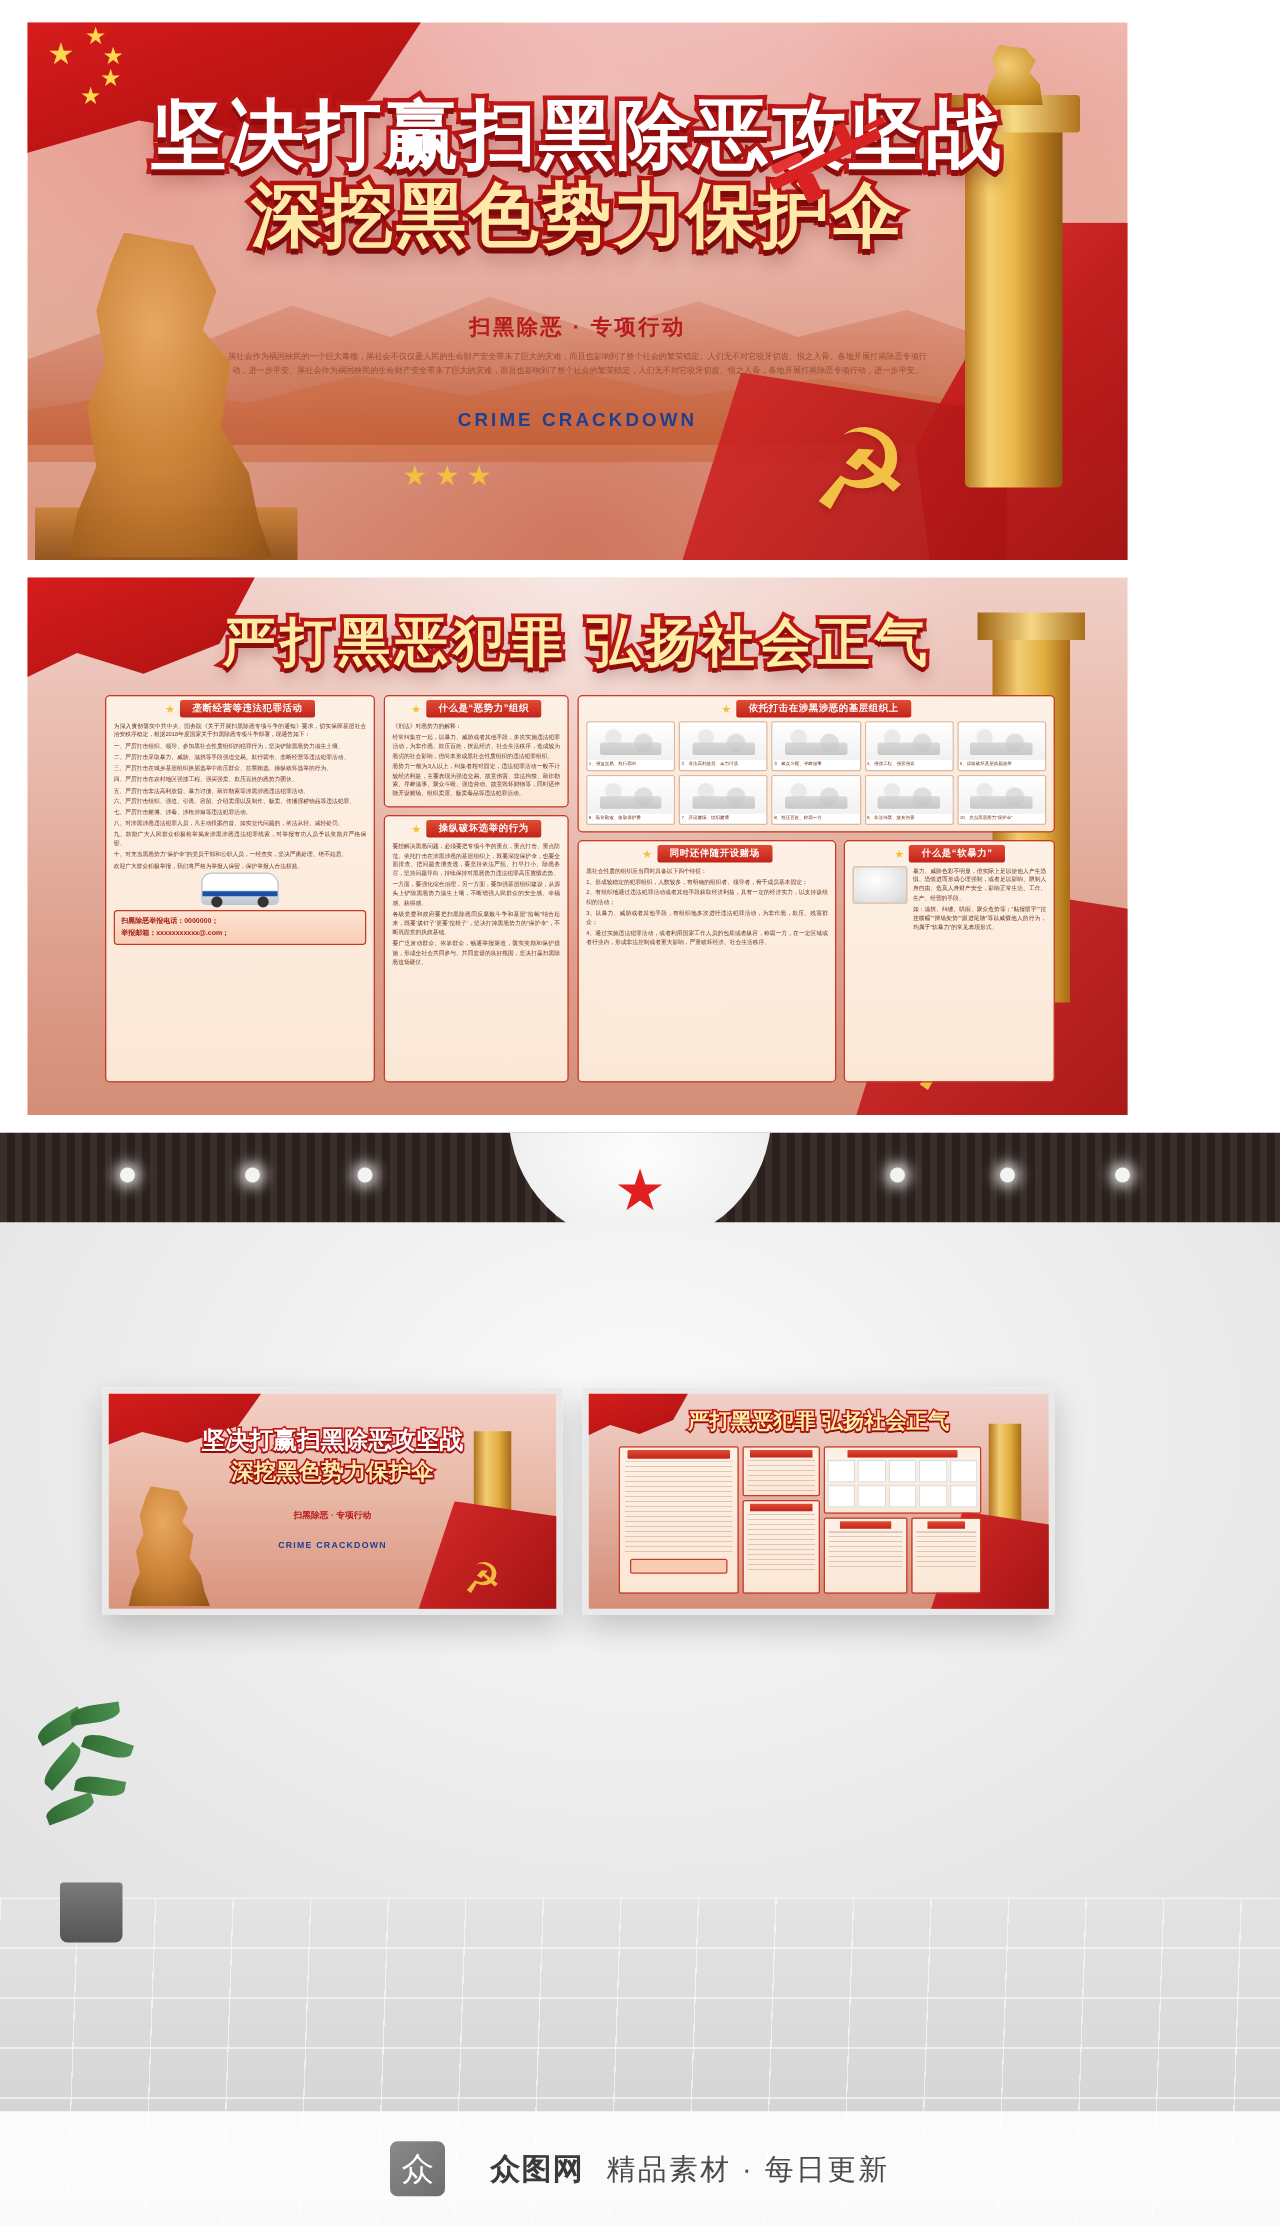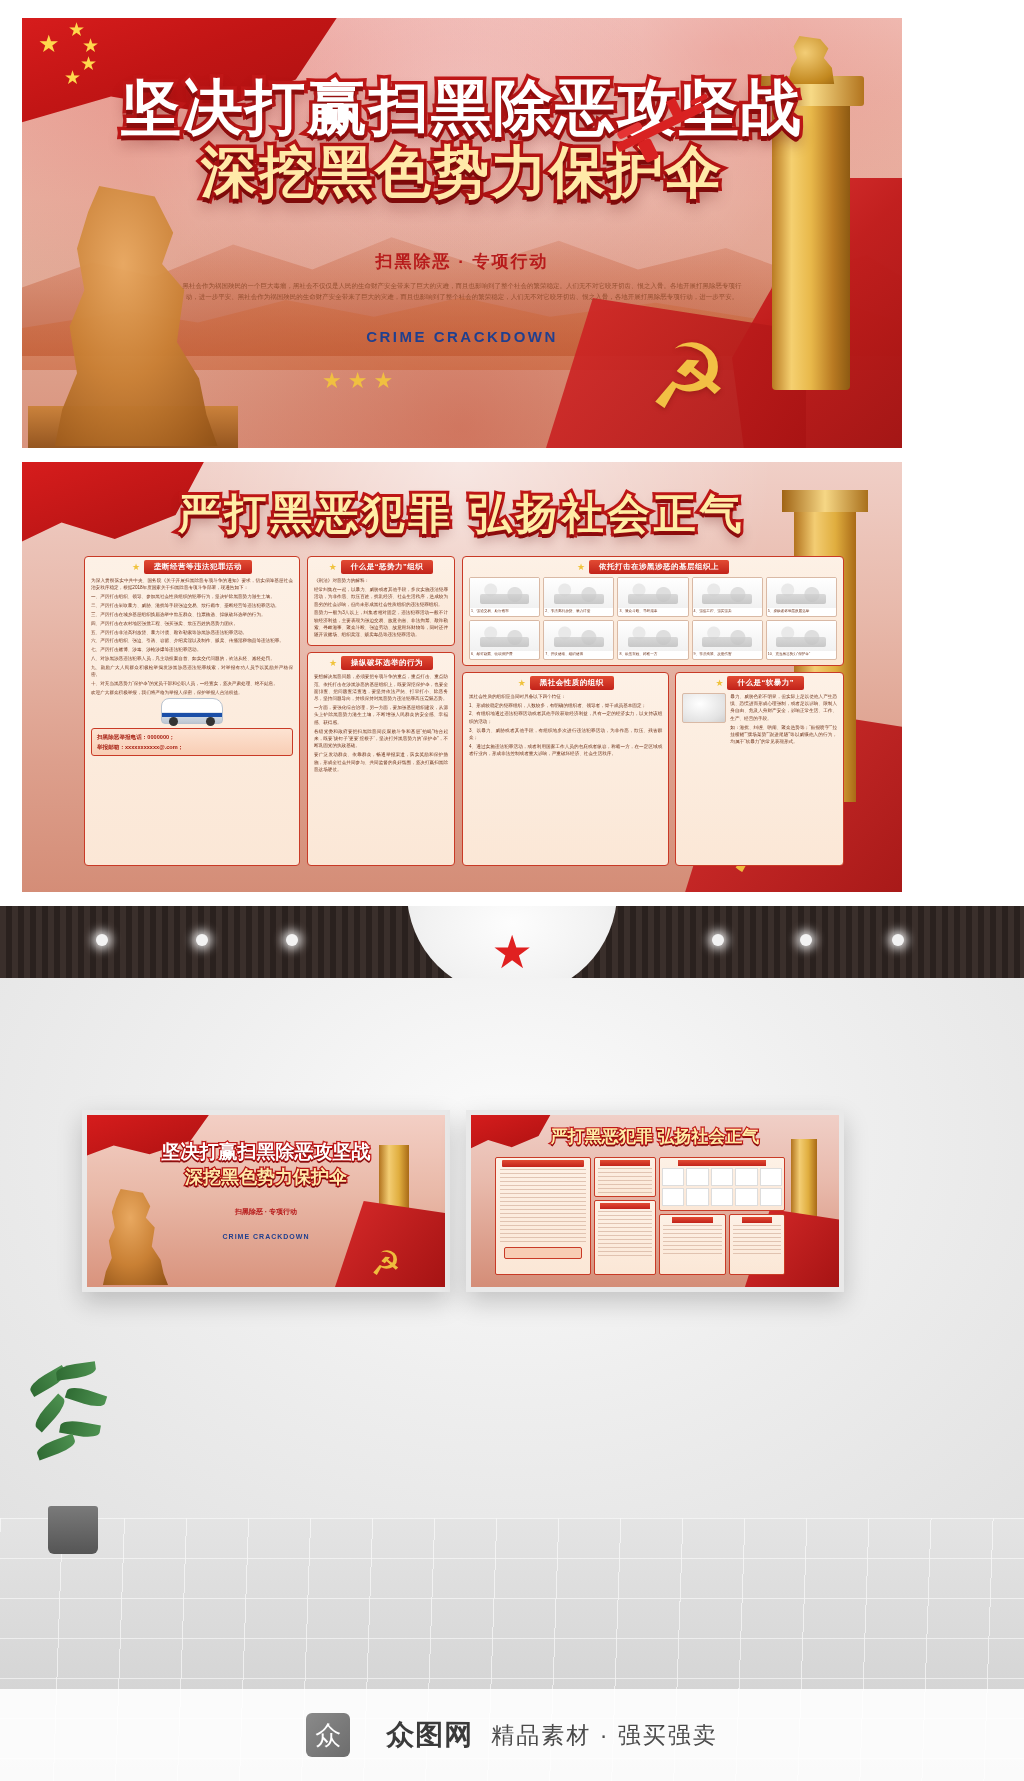--- a/index.html
+++ b/index.html
@@ -324,21 +324,21 @@
     display:flex; align-items:center; justify-content:center; gap:18px;
   }
   .footer-logo {
     display:flex; align-items:center; gap:8px;
   }
   .footer-mark {
     width:44px; height:44px; border-radius:6px;
     background: linear-gradient(135deg,#8a8a8a,#6d6d6d);
     color:#fff; font-size:26px; display:flex; align-items:center; justify-content:center;
   }
-  .footer-name { font-size:28px; font-weight:bold; color:#3a3a3a; letter-spacing:1px;margin-left:28px; }
+  .footer-name { font-size:24px; font-weight:bold; color:#3a3a3a; letter-spacing:1px;margin-left:28px; }
   .footer-slogan { font-size:23px; color:#4a4a4a; letter-spacing:2px; }
 </style>
 </head>
 <body>
 
 <div class="panel1">
   <div class="p1-sky"></div>
   <div class="p1-wall"></div>
   <div class="p1-wall2"></div>
 
@@ -497,21 +497,21 @@
               <div class="comic-art"></div>
               <div class="comic-cap">10、充当黑恶势力“保护伞”</div>
             </div>
         </div>
       </div>
 
       <div style="display:flex; gap:6px; flex:1;">
         <div class="card" style="flex:1.25;">
           <div class="card-hd">
             <span class="hd-ico">★</span>
-            <span class="card-hd-bar">黑社会性质的组织</span>
+            <span class="card-hd-bar">同时还伴随开设赌场</span>
           </div>
           <div class="card-body">
             <p>黑社会性质的组织应当同时具备以下四个特征：</p>
             <p>1、形成较稳定的犯罪组织，人数较多，有明确的组织者、领导者，骨干成员基本固定；</p>
             <p>2、有组织地通过违法犯罪活动或者其他手段获取经济利益，具有一定的经济实力，以支持该组织的活动；</p>
             <p>3、以暴力、威胁或者其他手段，有组织地多次进行违法犯罪活动，为非作恶，欺压、残害群众；</p>
             <p>4、通过实施违法犯罪活动，或者利用国家工作人员的包庇或者纵容，称霸一方，在一定区域或者行业内，形成非法控制或者重大影响，严重破坏经济、社会生活秩序。</p>
           </div>
         </div>
         <div class="card" style="flex:1;">
@@ -643,15 +643,15 @@
         </div>
       </div>
     </div>
   </div>
 
   <div class="footer">
     <div class="footer-logo">
       <div class="footer-mark">众</div>
       <div class="footer-name">众图网</div>
     </div>
-    <div class="footer-slogan">精品素材 · 强买强卖</div>
+    <div class="footer-slogan">精品素材 · 每日更新</div>
   </div>
 </div>
 
 </body></html>

